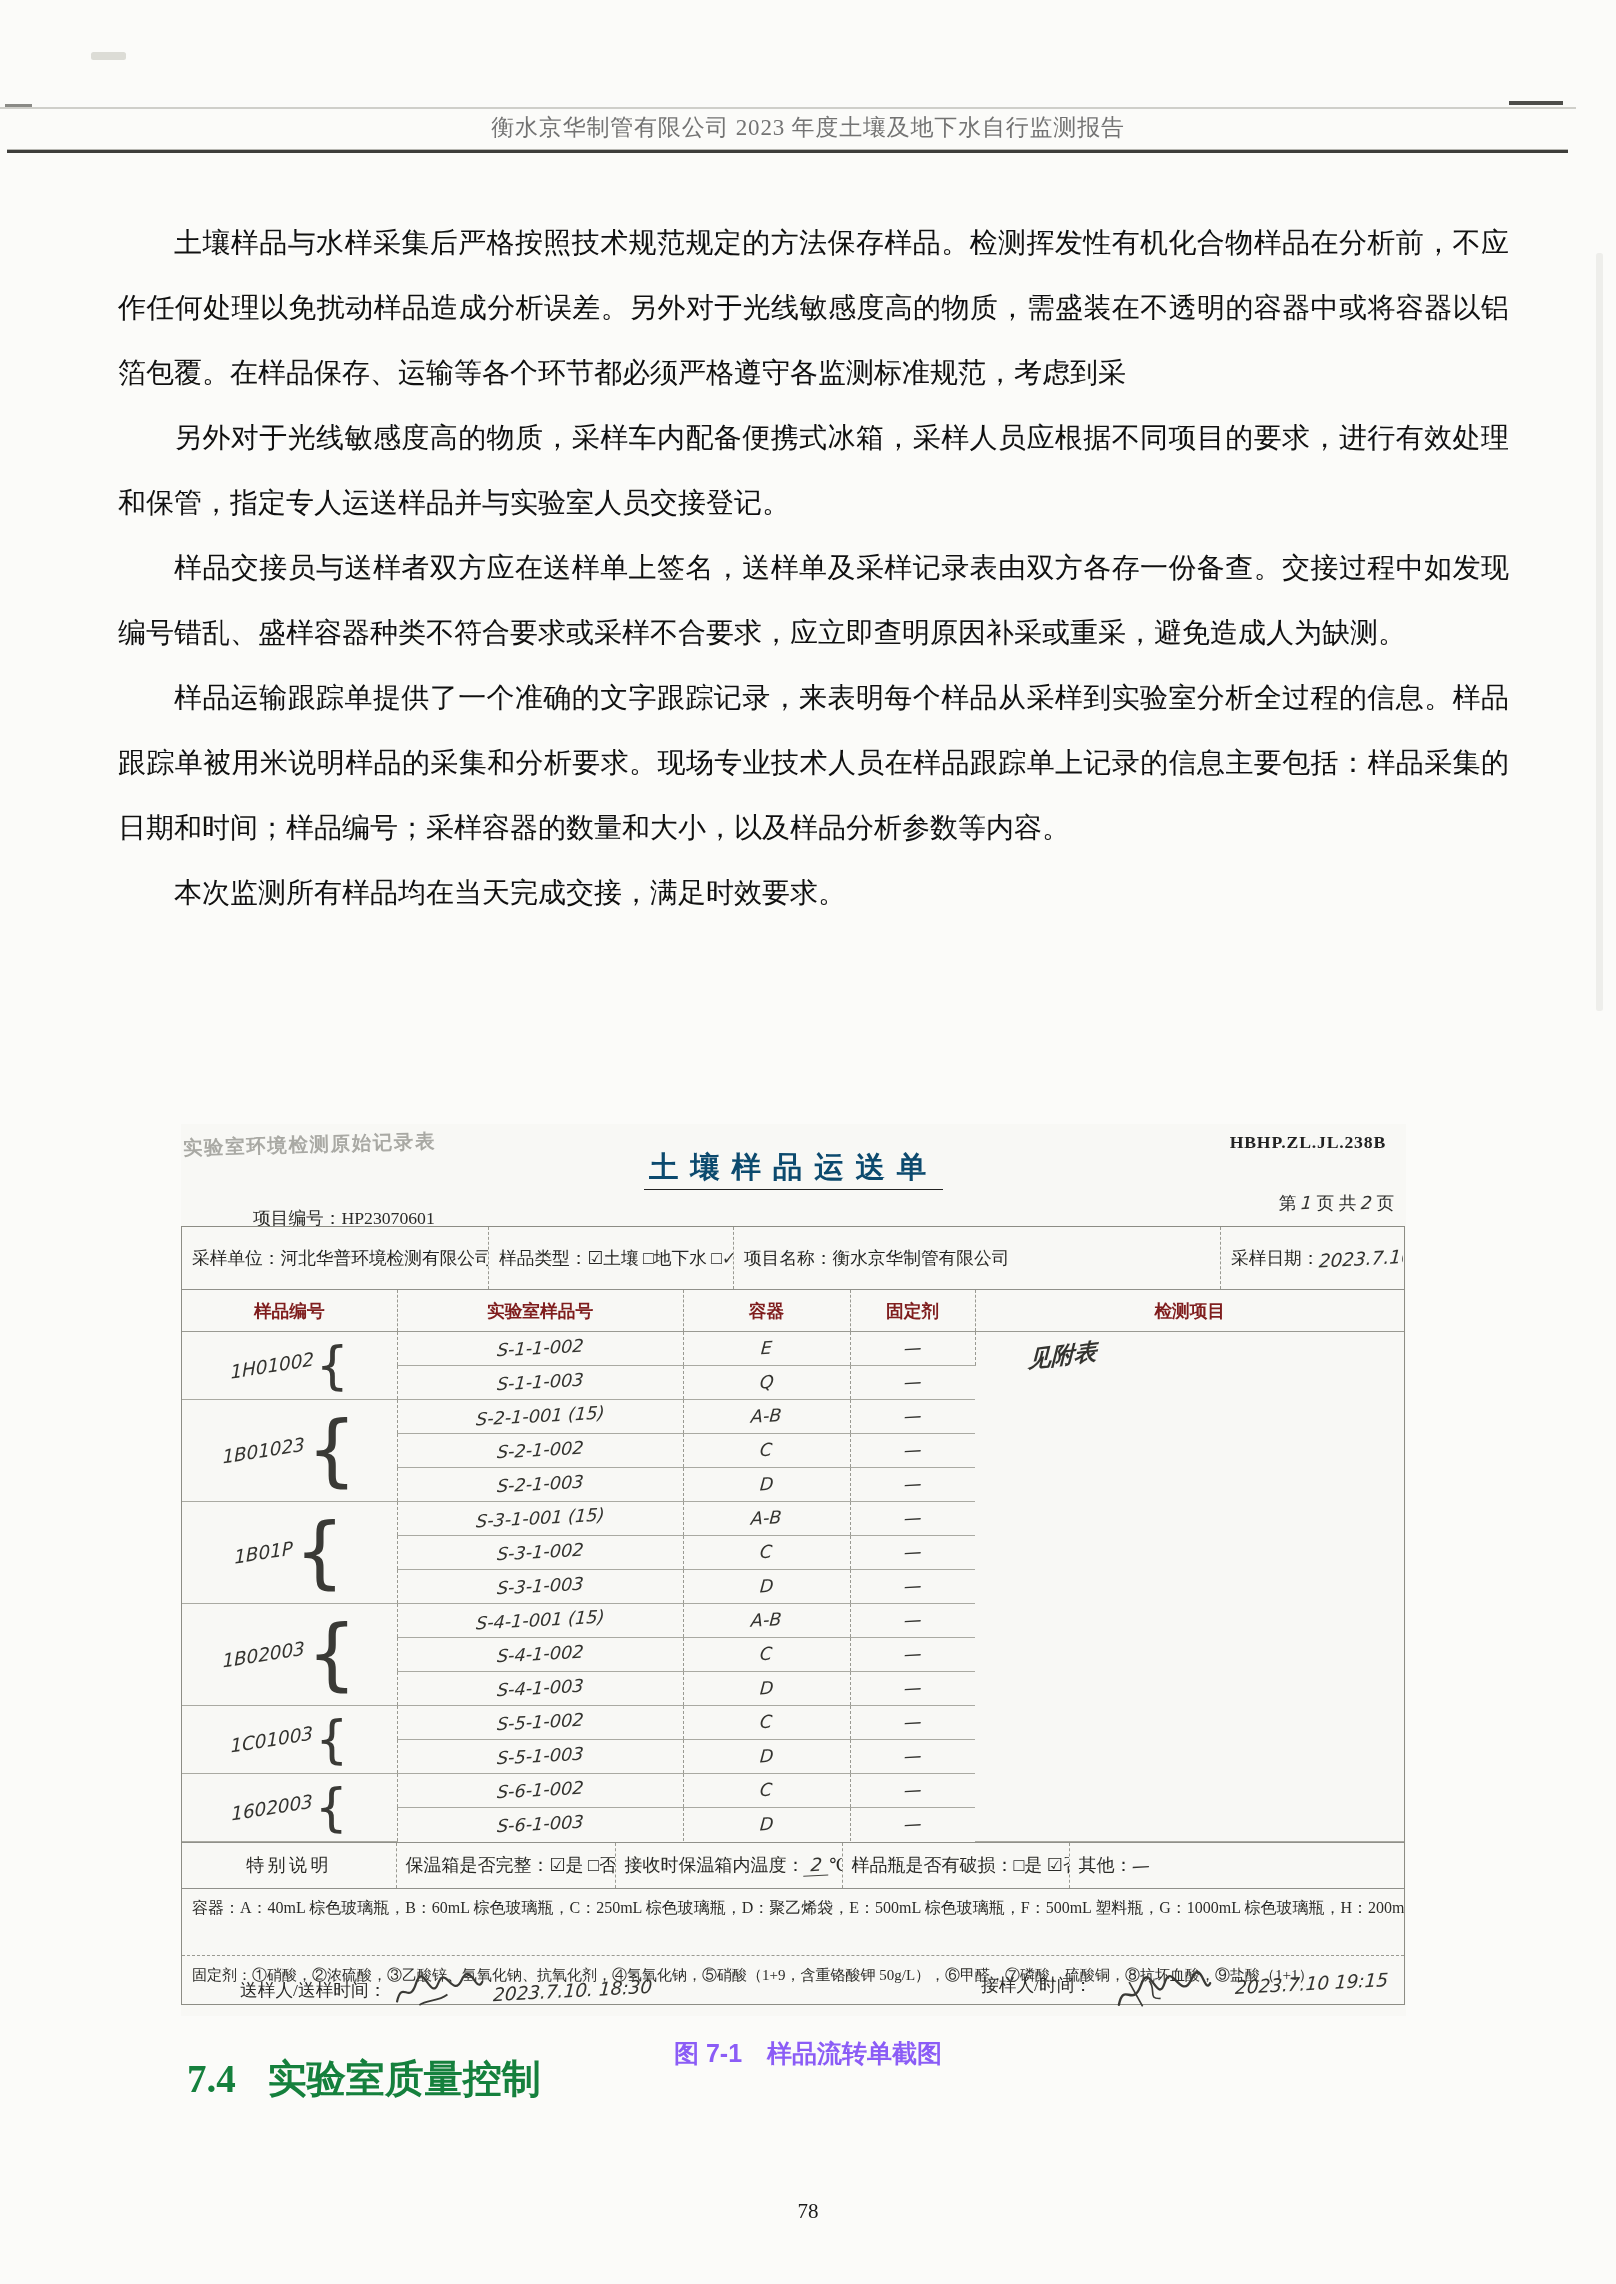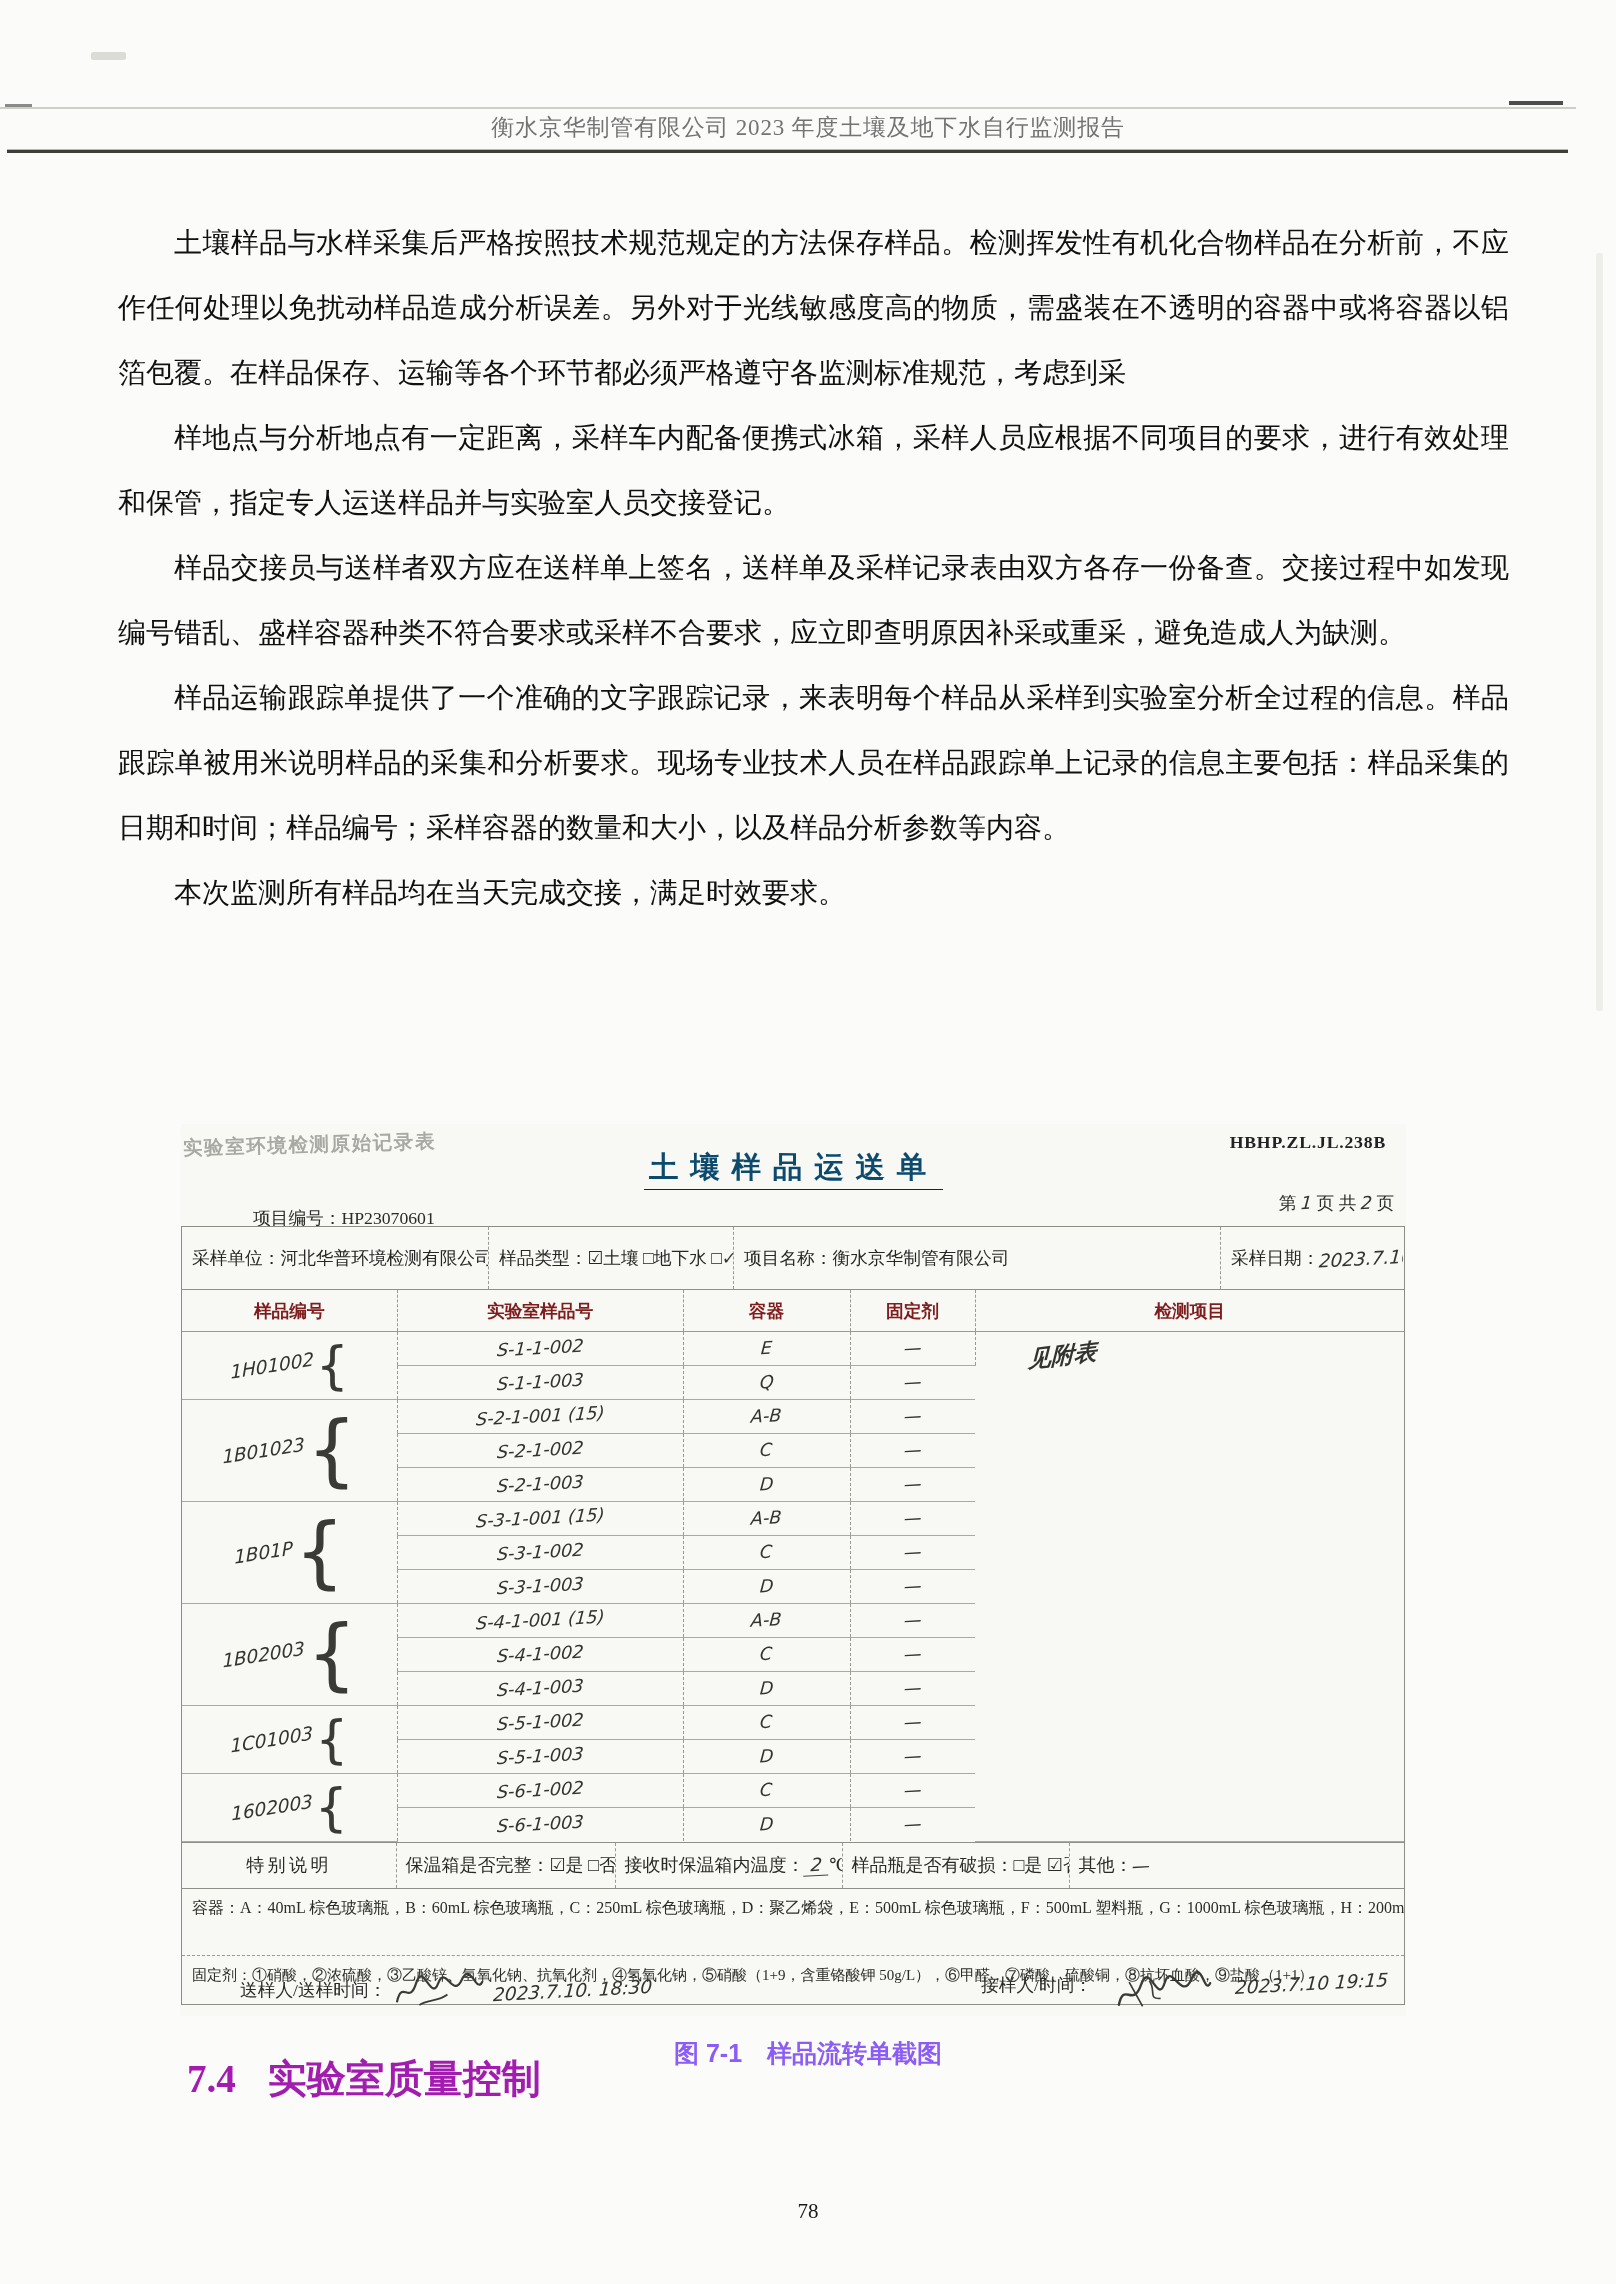--- a/index.html
+++ b/index.html
@@ -72,41 +72,41 @@
 
   .sig-row{position:absolute;left:0;top:849px;width:1222px;font-size:17.7px;color:#2a2a28;}
   .sig-left{position:absolute;left:59px;top:0;display:flex;align-items:center;gap:6.7px;}
   .sig-right{position:absolute;left:800px;top:0;display:flex;align-items:flex-start;gap:21px;}
   .scribble{display:inline-block;transform:rotate(-4deg);}
   .hand-date{font-size:18.5px;}
 
   .figure-caption{position:absolute;left:0;top:2037px;width:1616px;text-align:center;
         font-family:"Liberation Sans","DejaVu Sans",sans-serif;font-weight:bold;font-size:25px;color:#8b5cf6;}
   .section-heading{position:absolute;left:187px;top:2052px;margin:0;
-        font-family:"Liberation Sans","DejaVu Sans",sans-serif;font-weight:bold;font-size:39px;color:#a21caf;}
+        font-family:"Liberation Sans","DejaVu Sans",sans-serif;font-weight:bold;font-size:39px;color:#15803d;}
   .section-heading .num{margin-right:32px;font-family:"Liberation Serif",serif;}
   .page-number{position:absolute;left:0;top:2199px;width:1616px;text-align:center;font-size:21px;color:#1a1a1a;}
 </style>
 </head>
 <body>
 
 <div class="page">
 
   <div class="artifact" style="left:91px;top:52px;width:35px;height:8.4px;"></div>
   <div class="artifact" style="left:1596px;top:253px;width:6.7px;height:758px;opacity:.4;"></div>
 
   <div class="rule-top-light"></div>
   <div class="tick-left"></div>
   <div class="tick-right"></div>
   <div class="running-header">衡水京华制管有限公司 2023 年度土壤及地下水自行监测报告</div>
   <div class="rule-header-dark"></div>
 
   <div class="body-text">
     <p>土壤样品与水样采集后严格按照技术规范规定的方法保存样品。检测挥发性有机化合物样品在分析前，不应作任何处理以免扰动样品造成分析误差。另外对于光线敏感度高的物质，需盛装在不透明的容器中或将容器以铝箔包覆。在样品保存、运输等各个环节都必须严格遵守各监测标准规范，考虑到采</p>
-    <p>样地点与分析地点有一定距离，采样车内配备便携式冰箱，采样人员应根据不同项目的要求，进行有效处理和保管，指定专人运送样品并与实验室人员交接登记。</p>
+    <p>另外对于光线敏感度高的物质，采样车内配备便携式冰箱，采样人员应根据不同项目的要求，进行有效处理和保管，指定专人运送样品并与实验室人员交接登记。</p>
     <p>样品交接员与送样者双方应在送样单上签名，送样单及采样记录表由双方各存一份备查。交接过程中如发现编号错乱、盛样容器种类不符合要求或采样不合要求，应立即查明原因补采或重采，避免造成人为缺测。</p>
     <p>样品运输跟踪单提供了一个准确的文字跟踪记录，来表明每个样品从采样到实验室分析全过程的信息。样品跟踪单被用米说明样品的采集和分析要求。现场专业技术人员在样品跟踪单上记录的信息主要包括：样品采集的日期和时间；样品编号；采样容器的数量和大小，以及样品分析参数等内容。</p>
     <p>本次监测所有样品均在当天完成交接，满足时效要求。</p>
   </div>
 
   <div class="form">
     <div class="fw">实验室环境检测原始记录表</div>
     <div class="fcode">HBHP.ZL.JL.238B</div>
     <div class="ftitle"><span>土壤样品运送单</span></div>
     <div class="fpageline">

